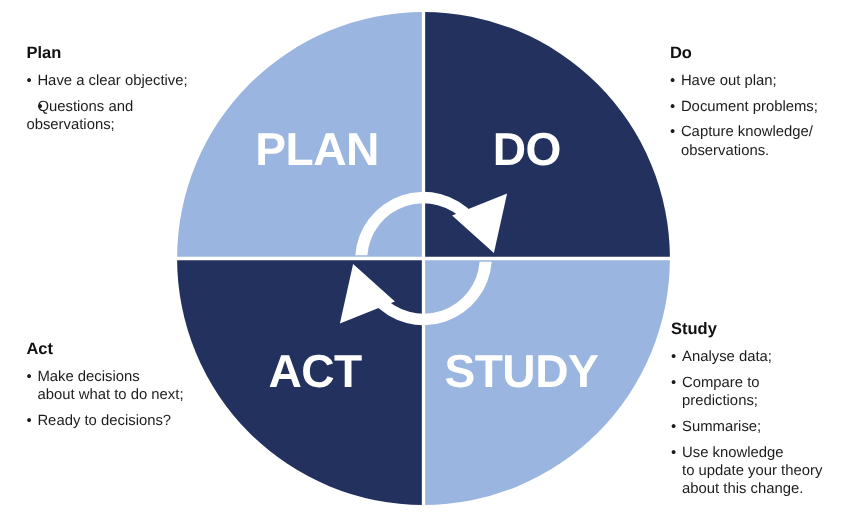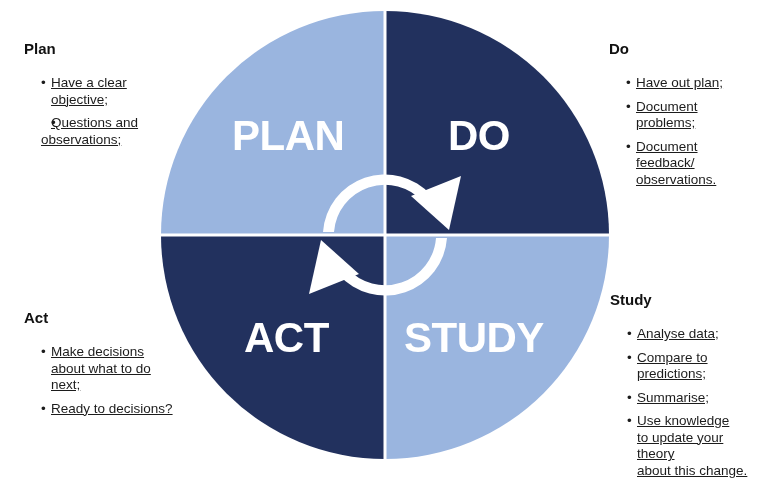--- a/index.html
+++ b/index.html
@@ -40,23 +40,22 @@
     }
     .panel h3 {
       margin: 0 0 7px 0;
       font-size: 15px;
       line-height: 18px;
       font-weight: 700;
       color: #111;
     }
     .panel ul {
       list-style: none;
-      margin: 17px;
+      margin: 0;
       padding: 0;
-      text-decoration: underline;
     }
     .panel li {
       position: relative;
       padding-left: 10px;
       margin-bottom: 7px;
       white-space: pre-line;
     }
     .panel li::before {
       content: "\2022";
       position: absolute;
@@ -110,21 +109,21 @@
     <li class="noindent">Questions and
 observations;</li>
   </ul>
 </div>
 
 <div class="panel" style="left:609px; top:40px; width:160px;">
   <h3>Do</h3>
   <ul>
     <li>Have out plan;</li>
     <li>Document problems;</li>
-    <li>Document feedback/
+    <li>Capture knowledge/
 observations.</li>
   </ul>
 </div>
 
 <div class="panel" style="left:24px; top:309px; width:175px;">
   <h3>Act</h3>
   <ul>
     <li>Make decisions
 about what to do next;</li>
     <li>Ready to decisions?</li>

